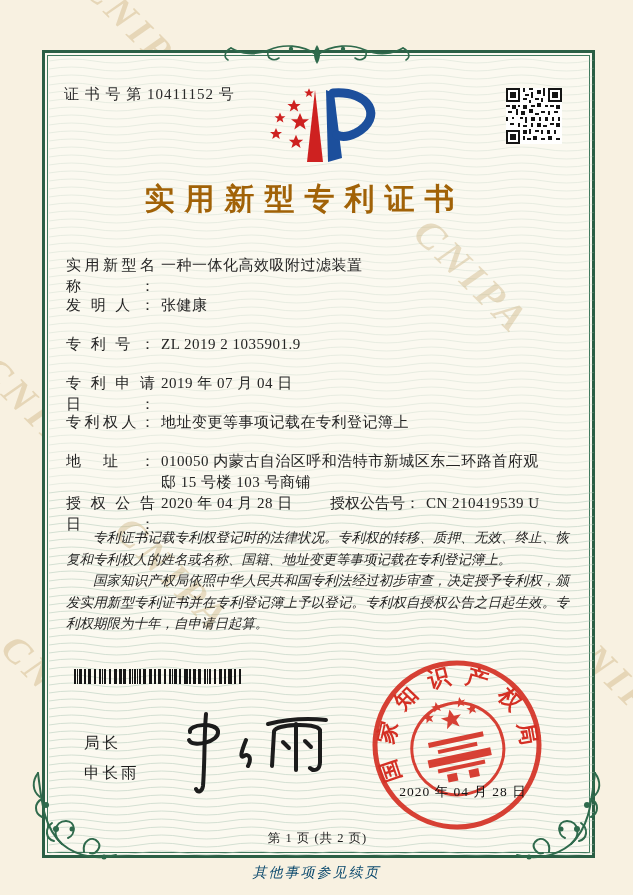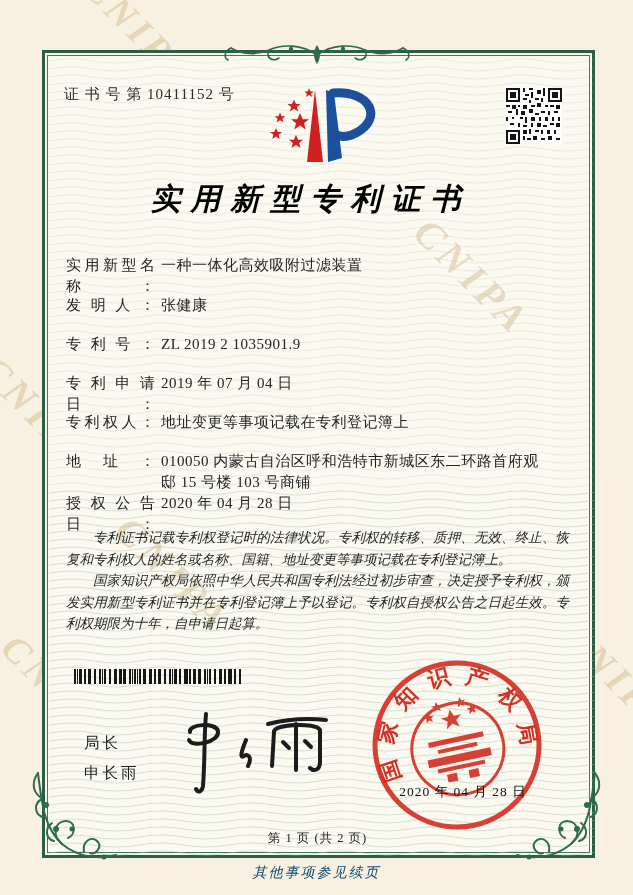--- a/index.html
+++ b/index.html
@@ -33,23 +33,23 @@
   .waves { position:absolute; inset:4px; z-index:0; }
 
   .content { position:absolute; inset:0; z-index:4; }
 
   .cert-no { position:absolute; left:64px; top:85px; font-size:15px; letter-spacing:1px; color:#2a2a2a; }
 
   .logo { position:absolute; left:252px; top:84px; width:130px; height:85px; }
   .qr   { position:absolute; left:506px; top:88px; width:56px; height:56px; }
 
   .title {
-    position:absolute; left:30px; top:179px; width:551px;
+    position:absolute; left:24px; top:179px; width:551px;
     text-align:center; font-size:30px; font-weight:700;
-    letter-spacing:10px; text-indent:10px; color:#000000;font-style:italic;
+    letter-spacing:10px; text-indent:10px; color:#a16207;
   }
 
   .field-row { position:absolute; left:66px; width:515px; font-size:15px; line-height:21px; color:#242424; }
   .flabel {
     display:inline-block; width:89px; vertical-align:top;
     text-align:justify; text-align-last:justify;
   }
   .flabel::after { content:"："; }
   .fvalue { display:inline-block; vertical-align:top; margin-left:6px; letter-spacing:.5px; }
   .grant-no-group { position:absolute; left:264px; top:0; white-space:nowrap; }
@@ -210,20 +210,23 @@
     <span class="flabel">专利权人</span><span class="fvalue">地址变更等事项记载在专利登记簿上</span>
   </div>
   <div class="field-row" style="top:451px">
     <span class="flabel">地址</span><span class="fvalue" style="max-width:408px">
       <div>010050  内蒙古自治区呼和浩特市新城区东二环路首府观</div>
       <div>邸 15 号楼 103 号商铺</div>
     </span>
   </div>
   <div class="field-row" style="top:493px">
     <span class="flabel">授权公告日</span><span class="fvalue">2020 年 04 月 28 日</span>
+    <span class="grant-no-group">
+      <span class="flabel">授权公告号</span><span class="fvalue">CN 210419539 U</span>
+    </span>
   </div>
 
   <div class="paras">
     <p>专利证书记载专利权登记时的法律状况。专利权的转移、质押、无效、终止、恢复和专利权人的姓名或名称、国籍、地址变更等事项记载在专利登记簿上。</p>
     <p>国家知识产权局依照中华人民共和国专利法经过初步审查，决定授予专利权，颁发实用新型专利证书并在专利登记簿上予以登记。专利权自授权公告之日起生效。专利权期限为十年，自申请日起算。</p>
   </div>
 
   <div class="barcode"></div>
 
   <div class="signer-title">局长</div>

